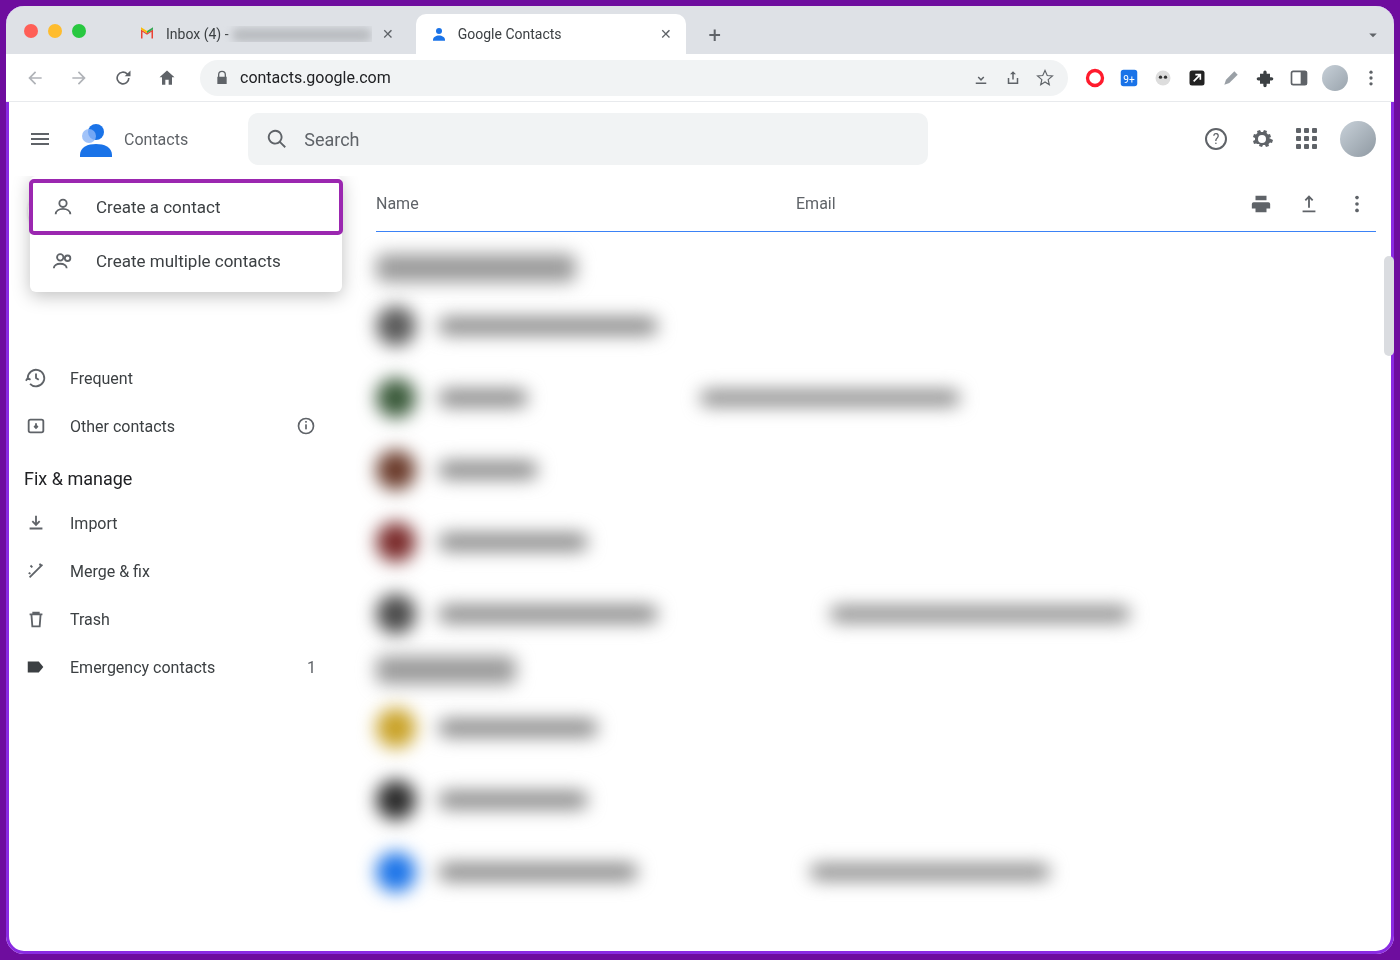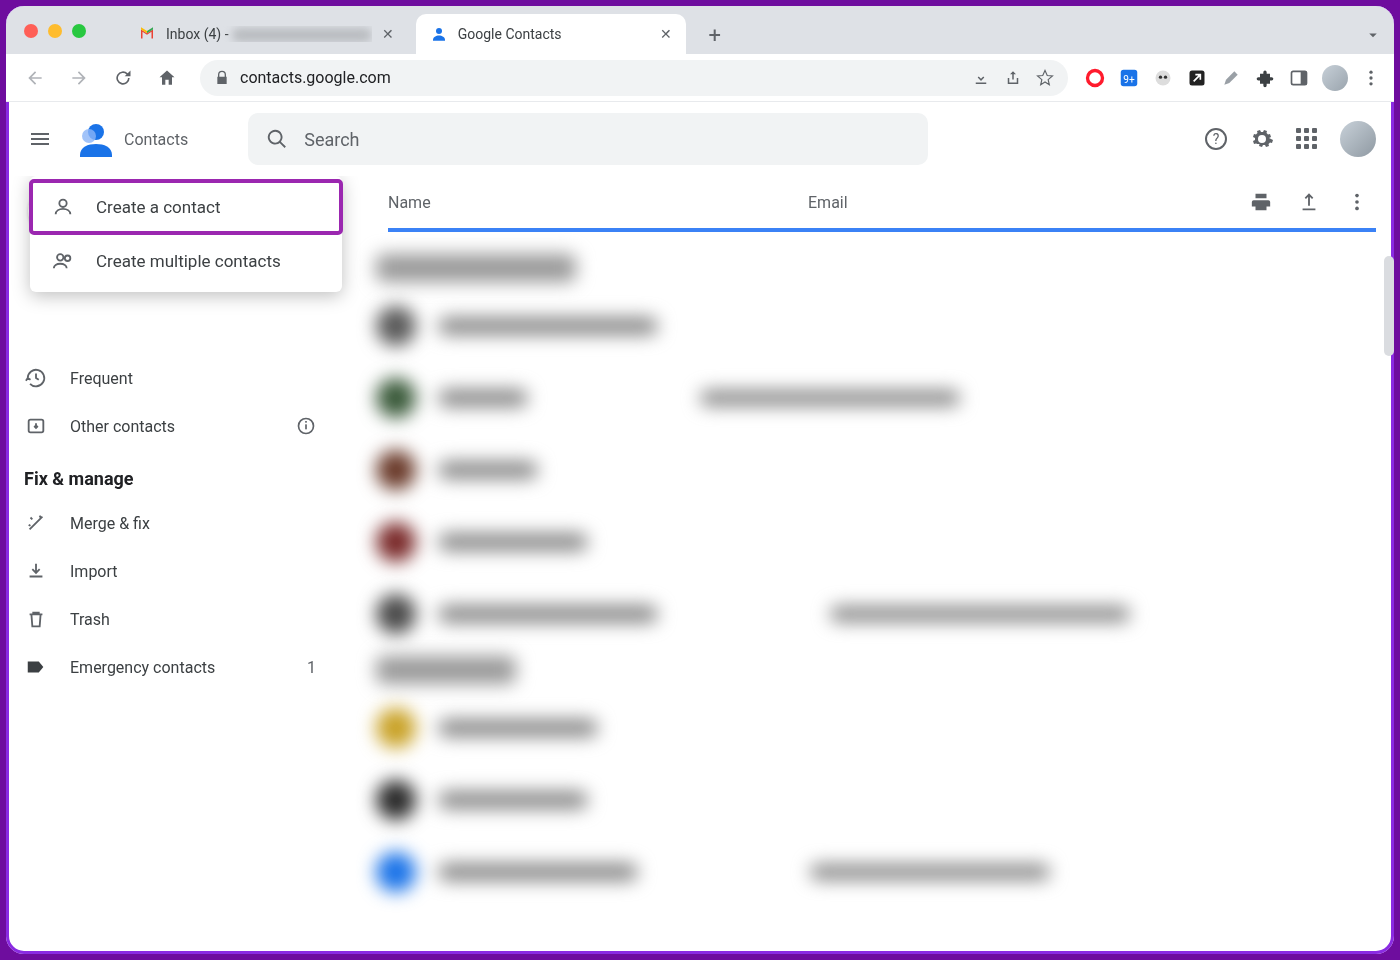--- a/index.html
+++ b/index.html
@@ -51,25 +51,25 @@
 
 .popover { position:absolute; left: 24px; top: 0; width: 312px; background:#fff; border-radius: 6px; box-shadow: 0 4px 18px rgba(0,0,0,.25); z-index: 20; padding: 4px 0; }
 .pop-item { height: 54px; display:flex; align-items:center; gap: 20px; padding: 0 22px; color:#3c4043; font-size: 17px; }
 .pop-item:first-child { outline: 4px solid #9B27B0; outline-offset: -3px; border-radius: 4px; }
 .pop-item .picon { color:#5f6368; width: 24px; }
 
 .nav { margin-top: 116px; }
 .nav-item { height: 48px; display:flex; align-items:center; gap: 22px; padding: 0 20px 0 18px; color:#3c4043; font-size: 16px; border-radius: 0 24px 24px 0; }
 .nav-item .nicon { color:#5f6368; width: 24px; display:flex; justify-content:center; }
 .nav-item .trail { margin-left:auto; color:#5f6368; }
-.section-h { padding: 18px 0 10px 18px; font-size: 18px; font-weight: 700; color:#202124; display:flex; align-items:center; }
+.section-h { padding: 18px 0 10px 18px; font-size: 18px; font-weight: 400; color:#202124; display:flex; align-items:center; }
 .section-h .trail { margin-left:auto; margin-right: 22px; color:#5f6368; }
 
 .main { flex:1; padding: 0 18px 0 30px; overflow:hidden; position:relative; }
-.list-head { height: 56px; display:flex; align-items:center; color:#5f6368; font-size: 16px; border-bottom: 4px solid #3b82f6; margin-left: 12px; }
+.list-head { height: 56px; display:flex; align-items:center; color:#5f6368; font-size: 16px; border-bottom: 1px solid #3b82f6; }
 .col-name { width: 420px; }
 .col-email { flex:1; }
 .list-actions { display:flex; gap: 26px; color:#5f6368; margin-right: 8px; }
 
 .rows { padding-top: 16px; }
 .row { height: 72px; display:flex; align-items:center; gap: 22px; filter: blur(9px); }
 .av { width: 40px; height: 40px; border-radius:50%; }
 .ntext { width: 220px; height: 18px; background:#888; border-radius: 9px; }
 .etext { width: 260px; height: 16px; background:#888; border-radius:8px; margin-left: 150px; }
 .group-h { height: 28px; width: 200px; background:#999; margin: 6px 0 8px; border-radius:8px; filter: blur(9px); }
@@ -324,32 +324,32 @@
                 </svg>
               </span>
           </div>
 
           <div class="section-h">
             <span>Fix &amp; manage</span>
           </div>
           <div class="nav-item">
             <span class="nicon">
                 <svg width="22" height="22" viewBox="0 0 24 24">
+                  <path fill="none" stroke="#5f6368" stroke-width="2" d="M12 4v10m-4-4l4 4 4-4M5 18h14"></path>
+                </svg>
+              </span>
+            <span>Import</span>
+          </div>
+          <div class="nav-item">
+            <span class="nicon">
+                <svg width="22" height="22" viewBox="0 0 24 24">
                   <path fill="none" stroke="#5f6368" stroke-width="2" d="M5 19L19 5M6 6l2 2M16 4l1 2M4 14l2 1"></path>
                 </svg>
               </span>
             <span>Merge &amp; fix</span>
-          </div>
-          <div class="nav-item">
-            <span class="nicon">
-                <svg width="22" height="22" viewBox="0 0 24 24">
-                  <path fill="none" stroke="#5f6368" stroke-width="2" d="M12 4v10m-4-4l4 4 4-4M5 18h14"></path>
-                </svg>
-              </span>
-            <span>Import</span>
           </div>
           <div class="nav-item">
             <span class="nicon">
                 <svg width="22" height="22" viewBox="0 0 24 24">
                   <path fill="none" stroke="#5f6368" stroke-width="2" d="M5 7h14M9 7V5h6v2M7 7l1 13h8l1-13"></path>
                 </svg>
               </span>
             <span>Trash</span>
           </div>
 

